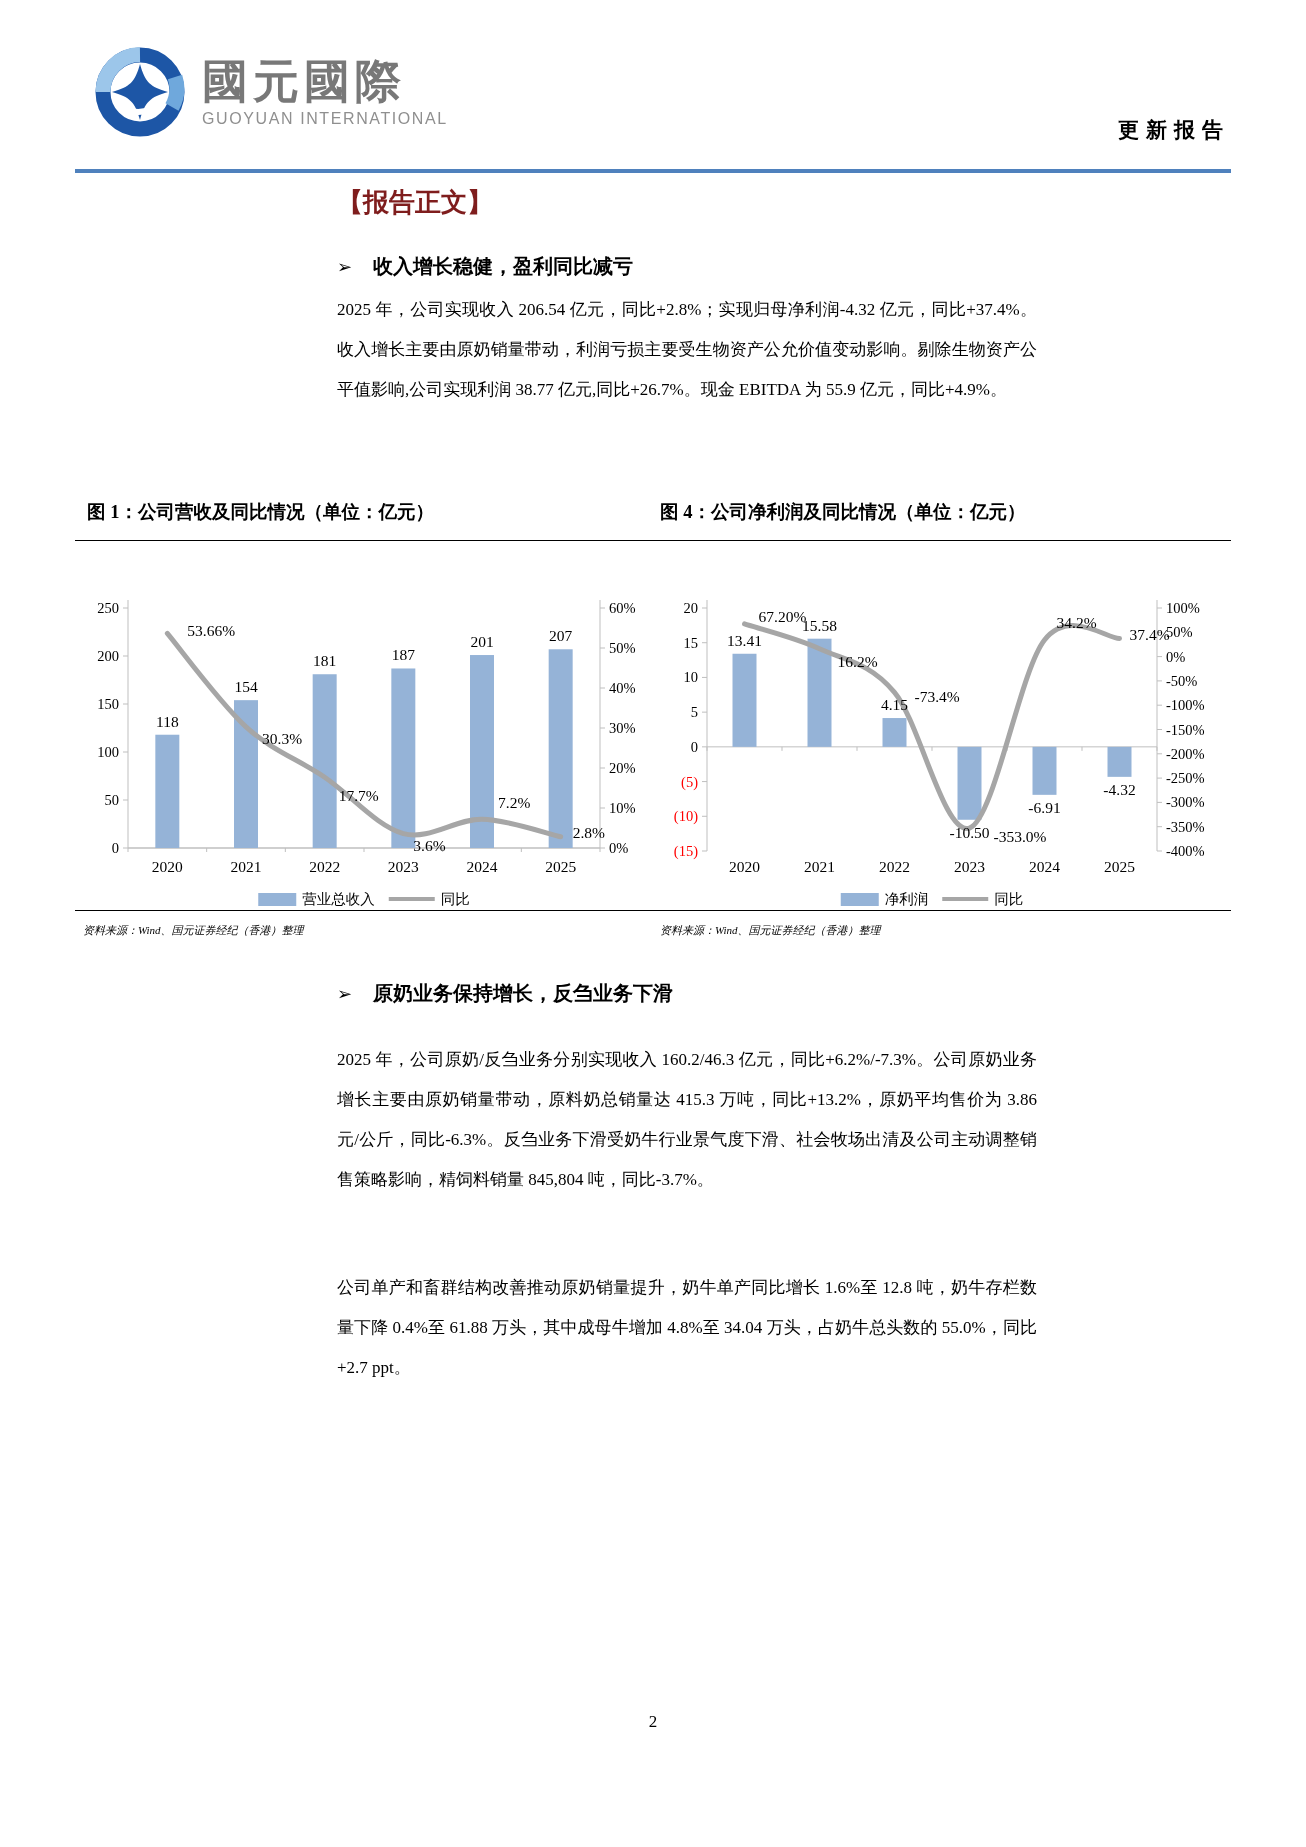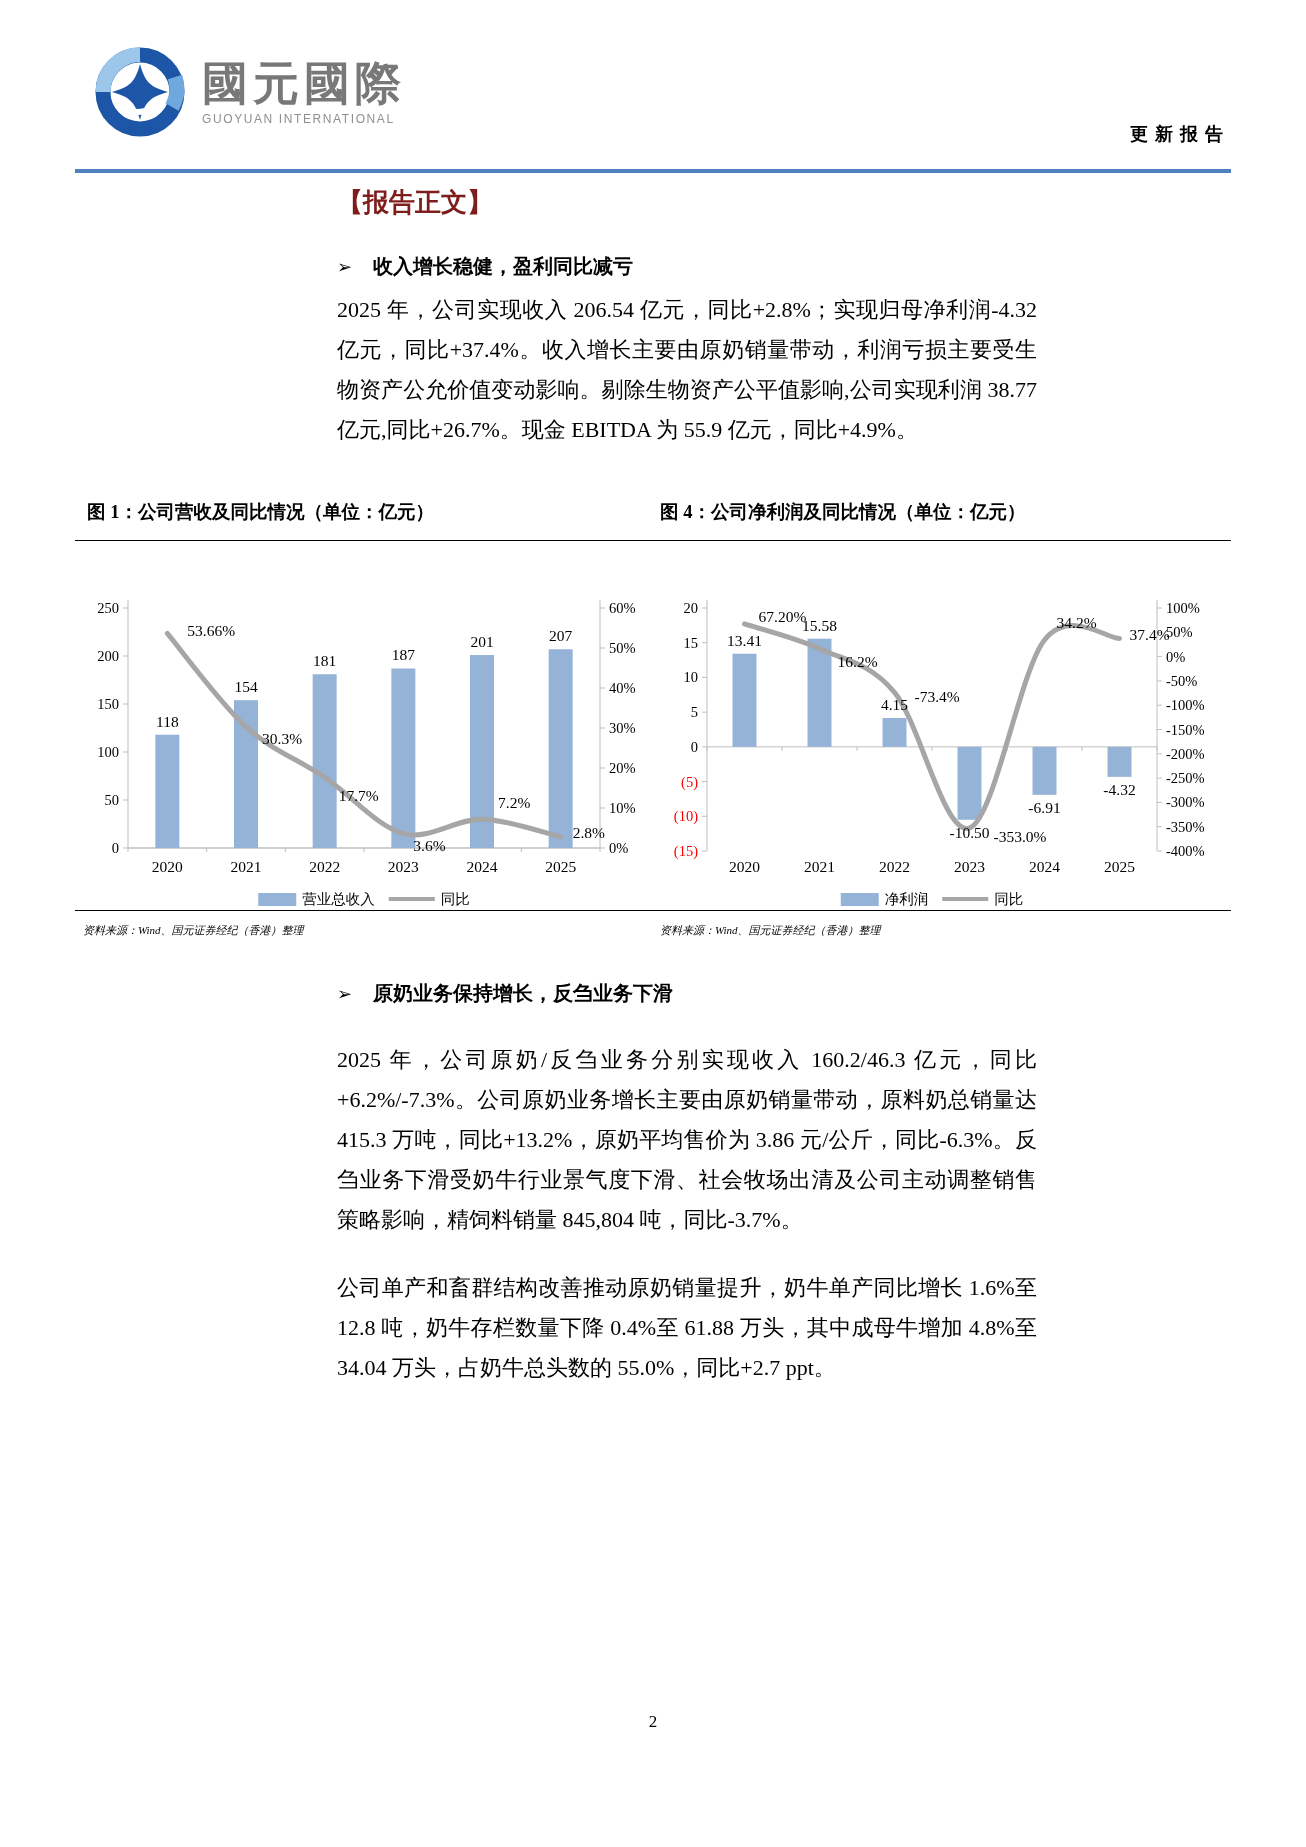--- a/index.html
+++ b/index.html
@@ -5,31 +5,31 @@
   html,body{margin:0;padding:0;background:#ffffff;}
   #page{position:relative;width:1306px;height:1847px;background:#fff;overflow:hidden;
         font-family:"Liberation Serif","DejaVu Serif",serif;color:#000;}
 
   
   .logo{position:absolute;left:92px;top:44px;display:flex;align-items:center;}
   .logo-mark{width:96px;height:96px;}
   .logo-text{margin-left:14px;}
   .logo-cn{font-family:"Liberation Sans","DejaVu Sans",sans-serif;font-weight:700;
            font-size:46px;color:#787878;letter-spacing:5px;line-height:50px;}
-  .logo-en{font-family:"Liberation Sans","DejaVu Sans",sans-serif;font-size:12px;
+  .logo-en{font-family:"Liberation Sans","DejaVu Sans",sans-serif;font-size:16px;
            color:#8f8f8f;letter-spacing:1.6px;margin-top:4px;}
-  .report-type{position:absolute;right:76px;top:122px;font-size:18px;font-weight:700;
+  .report-type{position:absolute;right:76px;top:116px;font-size:21px;font-weight:700;
                letter-spacing:7px;}
   .header-rule{position:absolute;left:75px;top:169px;width:1156px;height:4px;background:#4f81bd;}
 
   
   .section-title{position:absolute;left:337px;top:185px;font-size:26px;font-weight:700;color:#7f1d1d;}
   .bullet-row{position:absolute;left:337px;width:700px;font-size:20px;font-weight:700;}
   .bullet-arrow{display:inline-block;width:36px;font-size:18px;font-weight:400;}
-  .para{position:absolute;left:337px;width:700px;font-size:22px;line-height:40px;
+  .para{position:absolute;left:337px;width:700px;font-size:17px;line-height:40px;
         text-align:justify;}
 
   
   .fig-title{position:absolute;top:499px;font-size:18.5px;font-weight:700;}
   .black-rule{position:absolute;left:75px;top:540px;width:1156px;height:0;border-top:1.6px solid #000;}
   .chart{position:absolute;top:550px;height:375px;}
   #chart1{left:75px;width:565px;}
   #chart2{left:652px;width:588px;}
   .sources-row{position:absolute;left:75px;top:910px;width:1156px;border-top:1.6px solid #000;height:46px;}
   .source{position:absolute;top:12px;font-size:11px;font-style:italic;}

